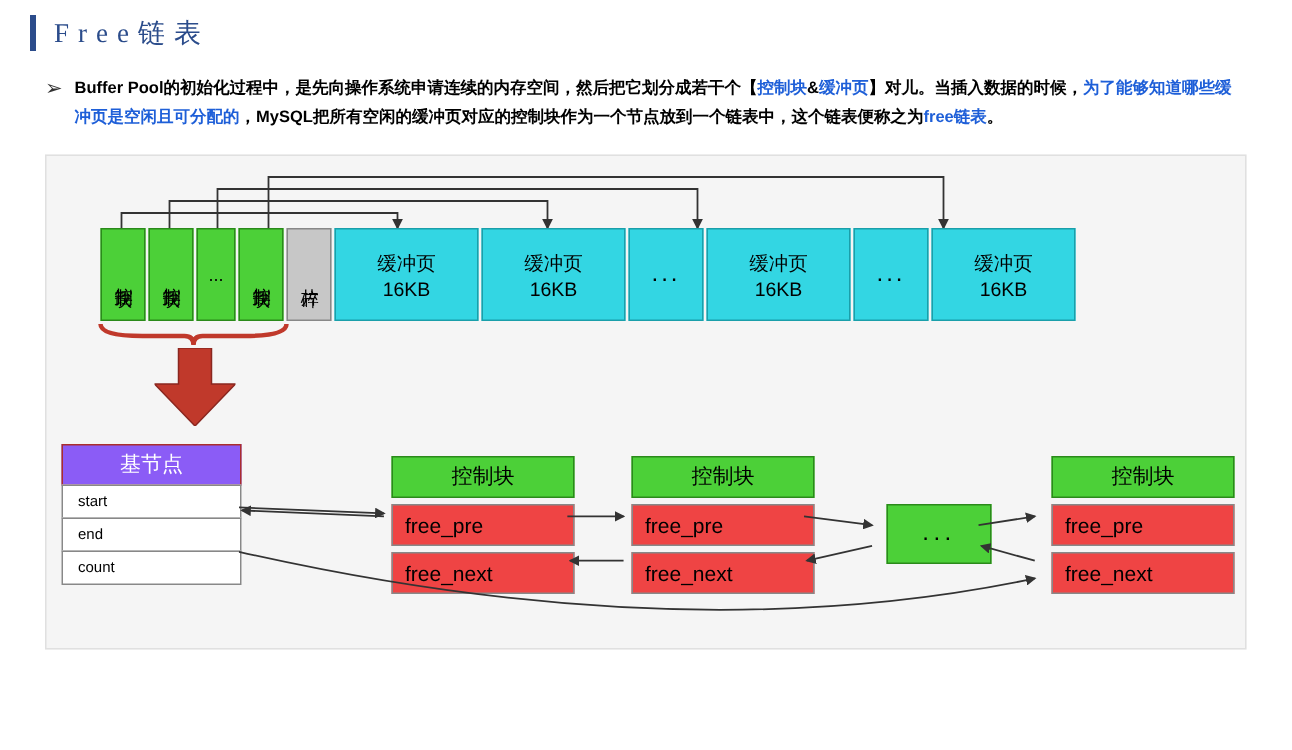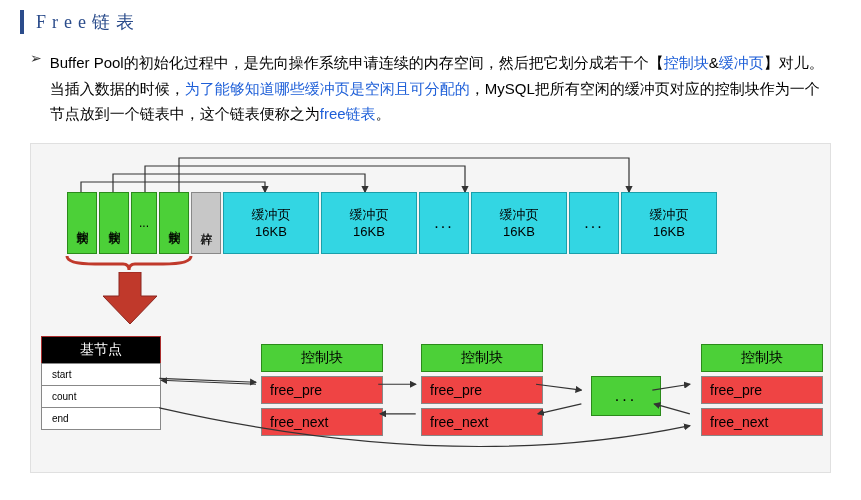--- a/index.html
+++ b/index.html
@@ -5,21 +5,21 @@
   * { box-sizing: border-box; margin: 0; padding: 0; }
   body { font-family: "Microsoft YaHei", Arial, sans-serif; width: 861px; height: 500px; background: #fff; position: relative; }
   
   .title-bar { display: flex; align-items: center; padding: 10px 20px; }
   .title-accent { width: 4px; height: 24px; background: #2b4c8b; margin-right: 12px; }
   .title-text { color: #2b4c8b; font-size: 18px; font-family: "Songti SC", serif; letter-spacing: 6px; }
   
   .bullet-section { padding: 6px 30px 8px 30px; }
   .bullet-row { display: flex; }
   .bullet-marker { color: #333; font-size: 14px; margin-right: 8px; flex-shrink:0; }
-  .bullet-text { font-size: 15px; line-height: 1.7; color: #000; font-weight: 400; }
+  .bullet-text { font-size: 11px; line-height: 1.7; color: #000; font-weight: 700; }
   .blue { color: #1e5fd8; }
   
   .diagram { position: relative; margin: 8px 30px 0 30px; height: 330px; background: #f5f5f5; border: 1px solid #e0e0e0; }
   
   
   .top-row { position: absolute; top: 48px; left: 36px; display: flex; align-items: stretch; height: 62px; }
   .ctrl-block { background: #4cd038; border: 1.5px solid #2a8a1a; width: 30px; display: flex; align-items: center; justify-content: center; margin-right: 2px; }
   .ctrl-block span { writing-mode: vertical-rl; text-orientation: upright; font-size: 12px; color: #000; letter-spacing: 1px; }
   .ctrl-ellipsis { width: 26px; background: #4cd038; border: 1.5px solid #2a8a1a; display:flex; align-items:center; justify-content:center; font-size:12px; margin-right:2px;}
   .frag { background: #c7c7c7; border: 1.5px solid #888; width: 30px; display:flex; align-items:center; justify-content:center; margin-right: 2px; }
@@ -36,21 +36,21 @@
   .big-arrow svg { width: 54px; height: 52px; }
   
   
   .top-links { position: absolute; top: 8px; left: 38px; width: 730px; height: 40px; }
   .top-links svg { width:100%; height:100%; }
   
   
   .lower { position: absolute; top: 192px; left: 10px; right: 10px; height: 128px; }
   
   .base-node { position: absolute; left: 0; top: 0; width: 120px; }
-  .base-title { background: #000000; color: #fff; text-align: center; padding: 4px 0; font-size: 14px; border: 1px solid #aa2d2d; }
+  .base-title { background: #8b5cf6; color: #fff; text-align: center; padding: 4px 0; font-size: 14px; border: 1px solid #aa2d2d; }
   .base-cell { background: #fff; border: 1px solid #888; padding: 5px 10px; font-size: 10px; margin-top: -1px; }
   
   .cb-node { position: absolute; top: 8px; width: 122px; }
   .cb-title { background: #4cd038; border: 1px solid #2a8a1a; text-align:center; padding: 4px 0; font-size: 14px; }
   .cb-cell { background: #ef4444; border: 1px solid #888; padding: 5px 8px; font-size: 14px; margin-top: 4px; }
   
   .ell-node { position: absolute; top: 40px; width: 70px; height: 40px; background: #4cd038; border: 1.5px solid #2a8a1a; display:flex; align-items:center; justify-content:center; font-size:16px; letter-spacing:3px;}
   
   .link-arrows { position: absolute; top: 0; left: 0; width: 100%; height: 100%; pointer-events: none; }
   .link-arrows svg { width:100%; height:100%; }
@@ -132,22 +132,22 @@
     <svg viewBox="0 0 54 52">
         <path d="M16 0 L38 0 L38 24 L54 24 L27 52 L0 24 L16 24 Z" fill="#c0392b" stroke="#8a2720" stroke-width="1"></path>
       </svg>
   </div>
 
   <div class="lower">
 
     <div class="base-node">
       <div class="base-title">基节点</div>
       <div class="base-cell">start</div>
+      <div class="base-cell">end</div>
       <div class="base-cell">count</div>
-      <div class="base-cell">end</div>
     </div>
 
     <div class="cb-node" style="left:220px">
       <div class="cb-title">控制块</div>
       <div class="cb-cell">free_pre</div>
       <div class="cb-cell">free_next</div>
     </div>
 
     <div class="cb-node" style="left:380px">
       <div class="cb-title">控制块</div>

